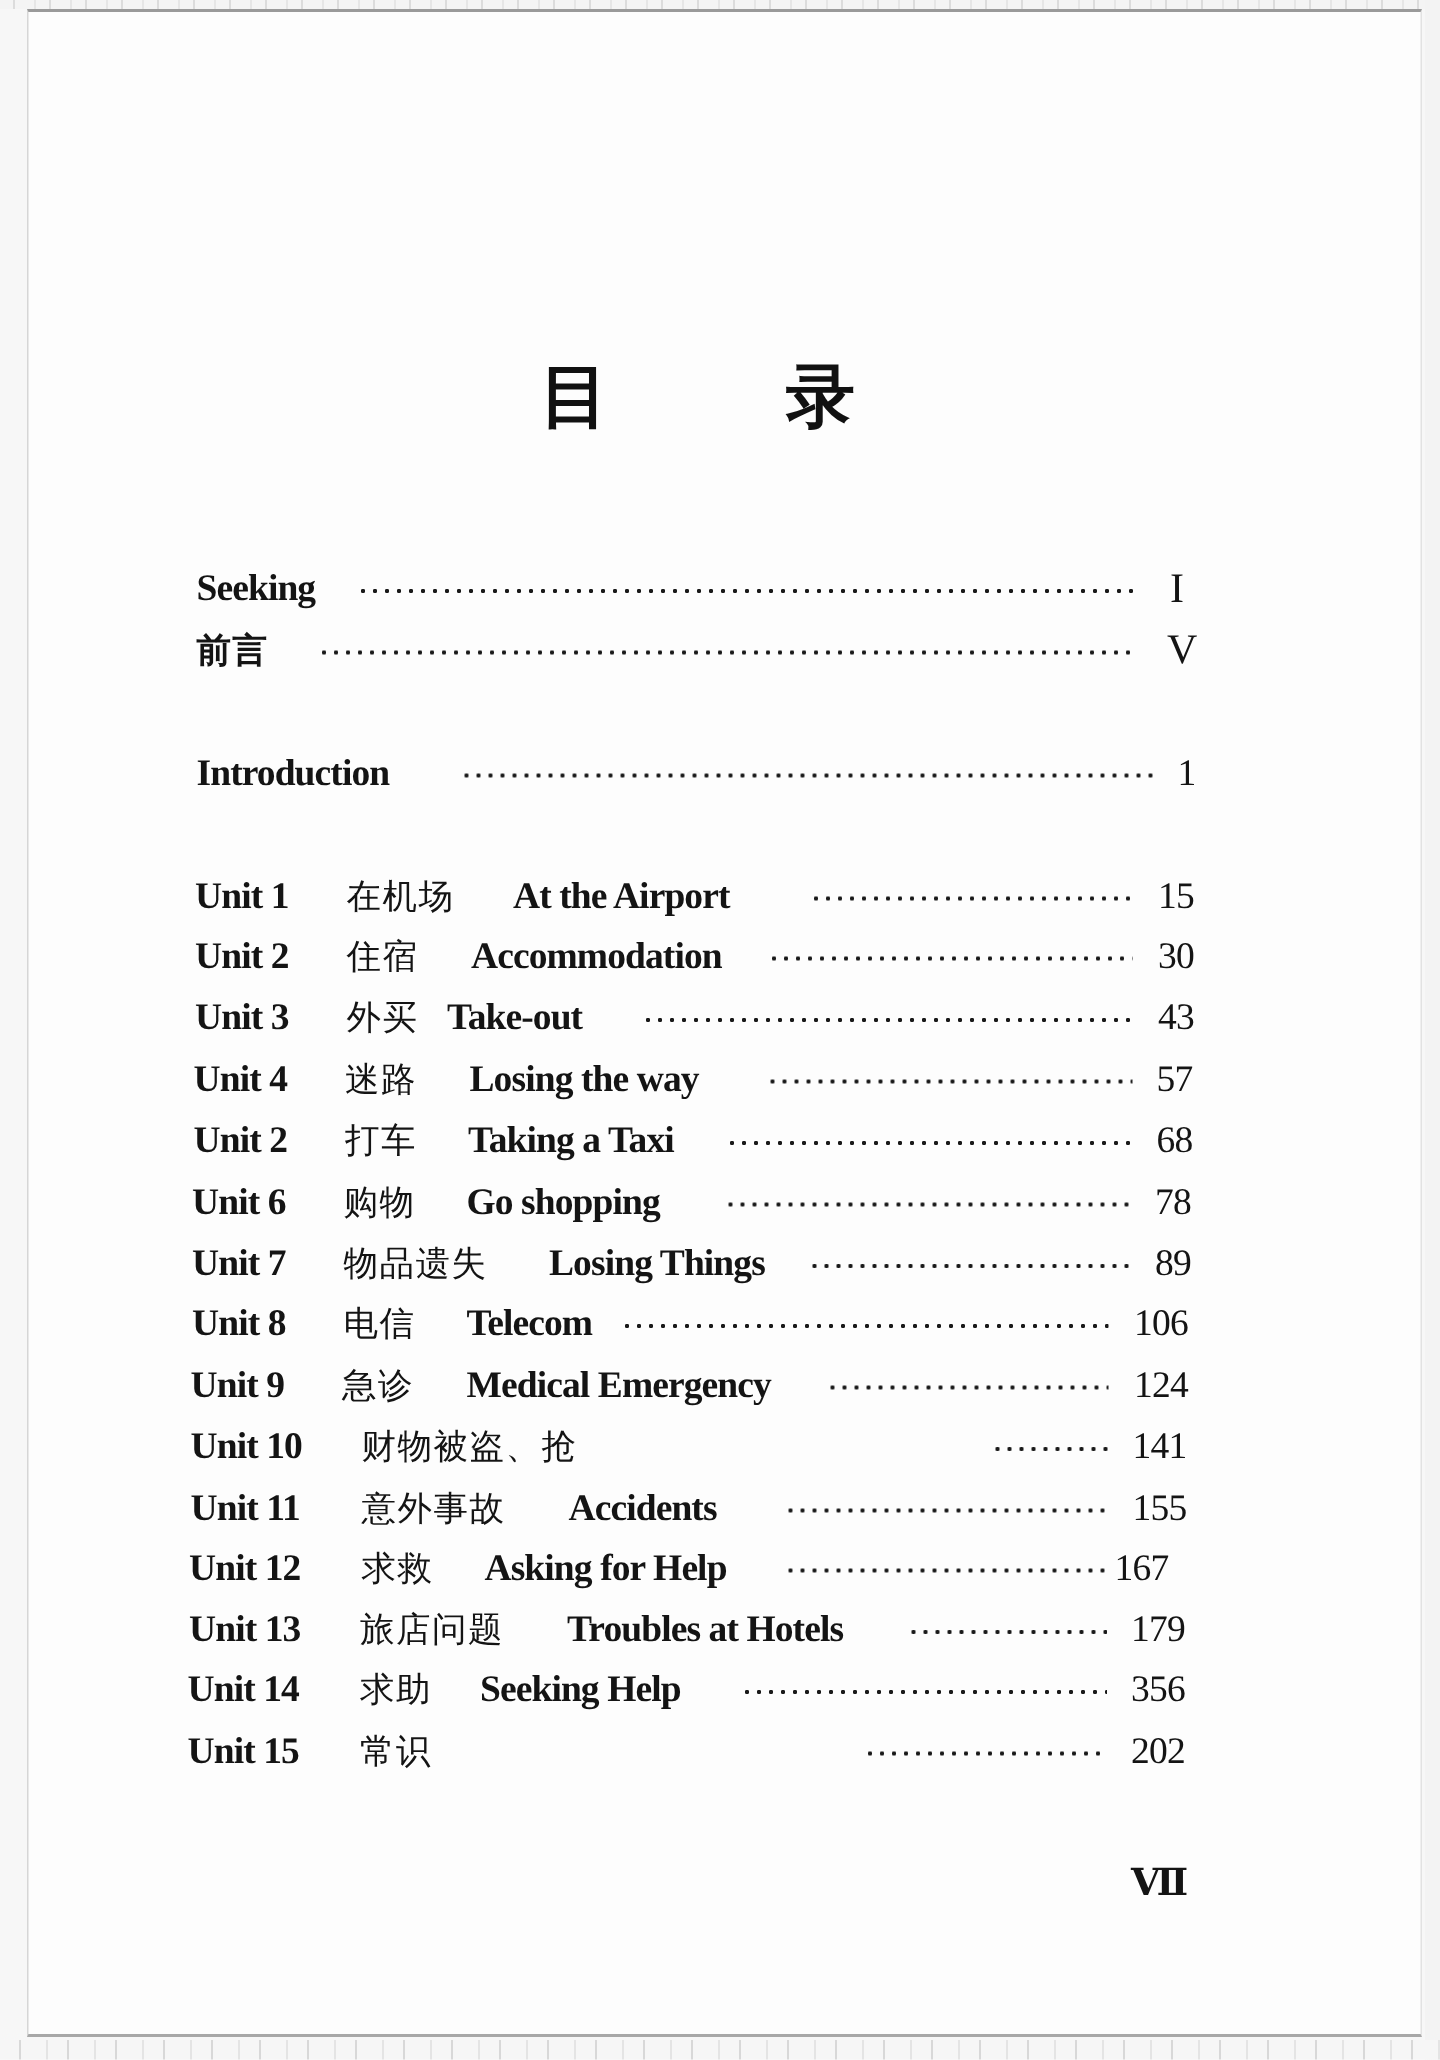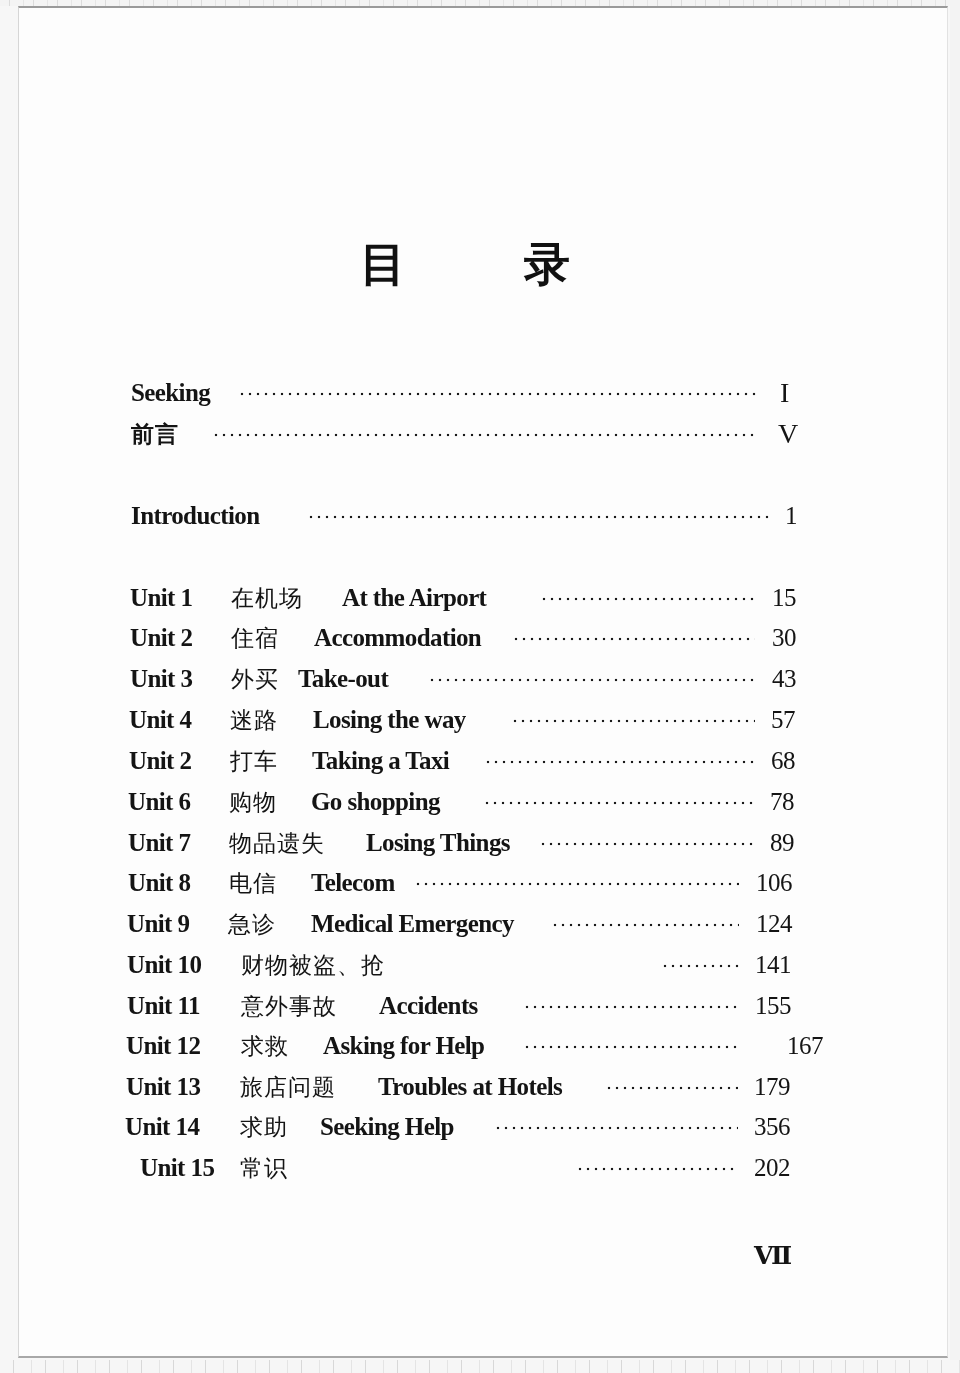--- a/index.html
+++ b/index.html
@@ -158,36 +158,36 @@
   <span class="zh" style="left:241px">意外事故</span>
   <span class="en" style="left:379px">Accidents</span>
   <span class="dots" style="left:523px; width:215px"></span>
   <span class="num" style="left:755px">155</span>
 </div>
 <div class="row" style="top:1028px">
   <span class="lbl" style="left:126px">Unit 12</span>
   <span class="zh" style="left:241px">求救</span>
   <span class="en" style="left:323px">Asking for Help</span>
   <span class="dots" style="left:523px; width:215px"></span>
-  <span class="num" style="left:787px">167</span>
+  <span class="num" style="left:743px">167</span>
 </div>
 <div class="row" style="top:1069px">
   <span class="lbl" style="left:126px">Unit 13</span>
   <span class="zh" style="left:240px">旅店问题</span>
   <span class="en" style="left:378px">Troubles at Hotels</span>
   <span class="dots" style="left:605px; width:133px"></span>
   <span class="num" style="left:754px">179</span>
 </div>
 <div class="row" style="top:1109px">
   <span class="lbl" style="left:125px">Unit 14</span>
   <span class="zh" style="left:240px">求助</span>
   <span class="en" style="left:320px">Seeking Help</span>
   <span class="dots" style="left:494px; width:244px"></span>
   <span class="num" style="left:754px">356</span>
 </div>
 <div class="row" style="top:1150px">
-  <span class="lbl" style="left:140px">Unit 15</span>
+  <span class="lbl" style="left:125px">Unit 15</span>
   <span class="zh" style="left:240px">常识</span>
   <span class="dots" style="left:576px; width:162px"></span>
   <span class="num" style="left:754px">202</span>
 </div>
 
 <div class="folio">Ⅶ</div>
 
 </body></html>

